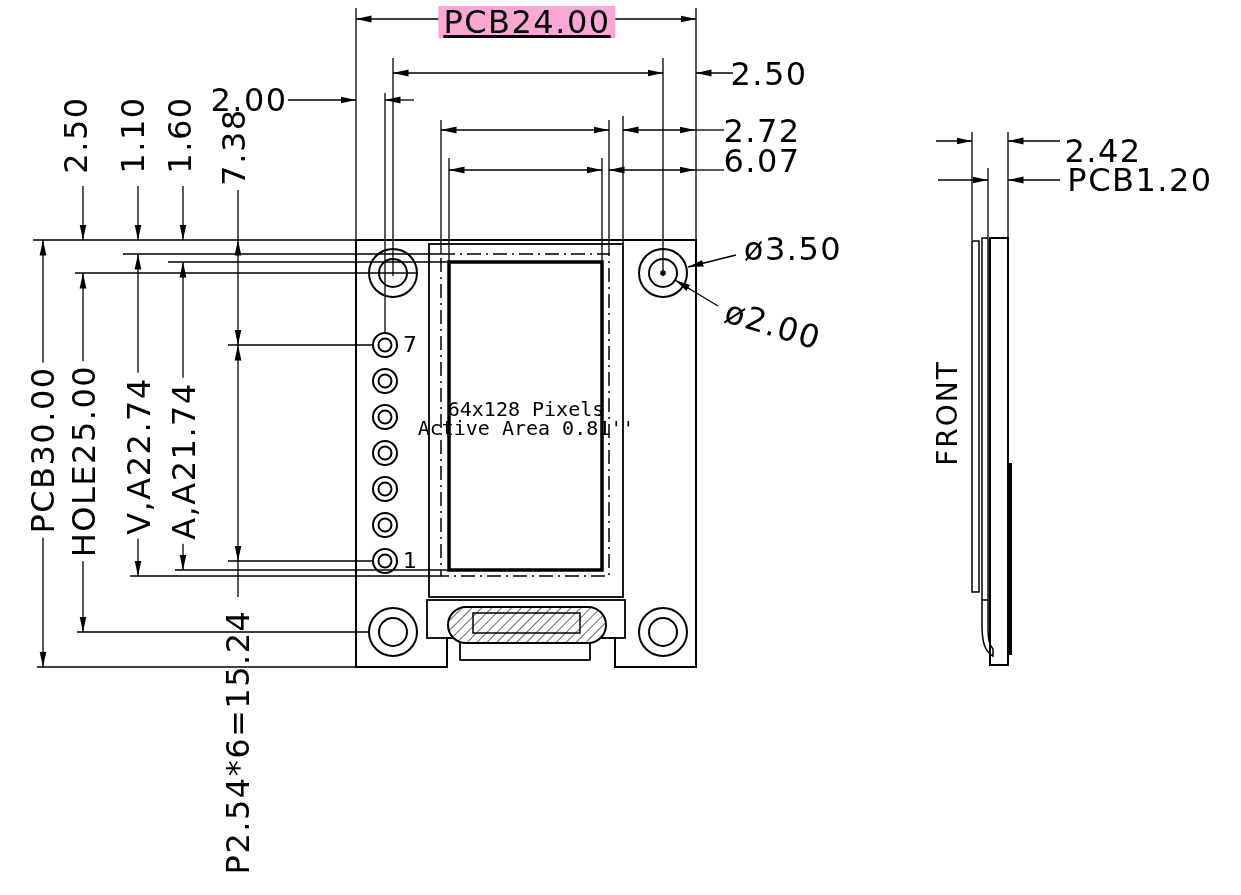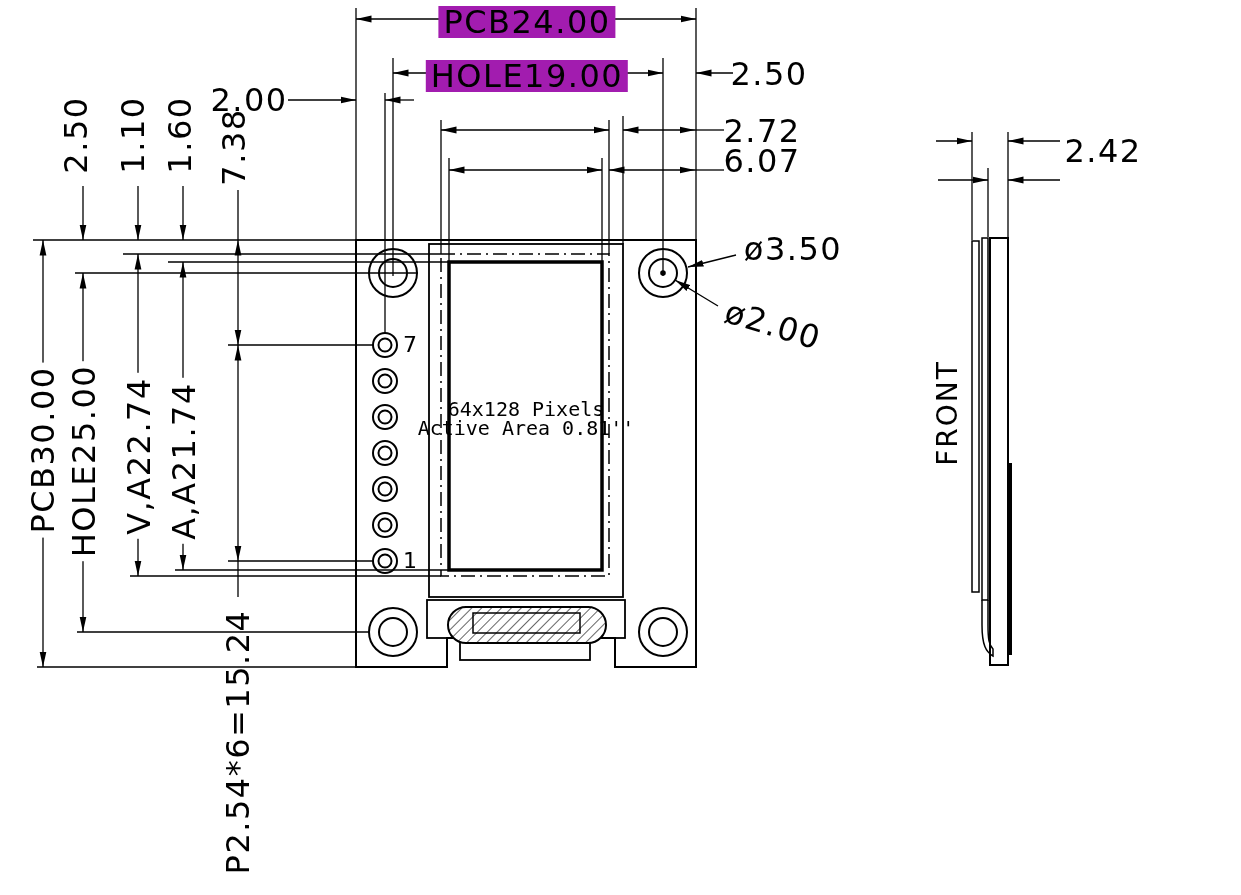--- a/index.html
+++ b/index.html
@@ -6,21 +6,21 @@
   .canvas{
     position:relative;width:1241px;height:895px;background:#ffffff;
     font-family:"DejaVu Sans","Liberation Sans",sans-serif;color:#000;overflow:hidden;
   }
   svg{position:absolute;left:0;top:0;}
   .lbl{
     position:absolute;transform:translate(-50%,-50%);
     font-size:32px;letter-spacing:1.5px;white-space:nowrap;line-height:1;
     color:#000;
   }
-  .bg{background:#a21caf;padding:0 5px;}
+  .bg{background:#f9a8d4;padding:0 5px;text-decoration:underline;}
   .rot{transform:translate(-50%,-50%) rotate(-90deg);}
   .rotbg{transform:translate(-50%,-50%) rotate(-90deg);background:#fff;padding:0 4px;}
   .tilt{transform:translate(-50%,-50%) rotate(17deg);}
   .pinlbl{font-size:22px;letter-spacing:0;}
   .disp{
     font-family:"DejaVu Sans Mono","Liberation Mono",monospace;
     font-size:20px;letter-spacing:0;
   }
   .front{font-size:28px;letter-spacing:2px;}
 </style>
@@ -159,21 +159,20 @@
         <line x1="1008" y1="132" x2="1008" y2="237"></line>
         <line x1="936" y1="141" x2="972" y2="141" marker-end="url(#arr)"></line>
         <line x1="1008" y1="141" x2="1060" y2="141" marker-start="url(#arr)"></line>
         <line x1="938" y1="180" x2="988" y2="180" marker-end="url(#arr)"></line>
         <line x1="1008" y1="180" x2="1060" y2="180" marker-start="url(#arr)"></line>
       </g>
     </g>
   </svg>
 
   <div class="lbl bg" style="left:527px;top:22px">PCB24.00</div>
-  <div class="lbl bg" style="left:527px;top:76px">HOLE19.00</div>
   <div class="lbl" style="left:769px;top:74px">2.50</div>
   <div class="lbl" style="left:762px;top:131px">2.72</div>
   <div class="lbl" style="left:762px;top:161px">6.07</div>
   <div class="lbl" style="left:249px;top:100px">2.00</div>
 
   <div class="lbl" style="left:793px;top:249px">ø3.50</div>
   <div class="lbl tilt" style="left:773px;top:325px">ø2.00</div>
 
   <div class="lbl rot" style="left:76px;top:135px">2.50</div>
   <div class="lbl rot" style="left:133px;top:135px">1.10</div>
@@ -186,14 +185,15 @@
   <div class="lbl rot" style="left:238px;top:742px">P2.54*6=15.24</div>
 
   <div class="lbl pinlbl" style="left:410px;top:345px">7</div>
   <div class="lbl pinlbl" style="left:410px;top:561px">1</div>
 
   <div class="lbl disp" style="left:526px;top:409px">64x128 Pixels</div>
   <div class="lbl disp" style="left:526px;top:428px">Active Area 0.81''</div>
 
   <div class="lbl rot front" style="left:948px;top:413px">FRONT</div>
   <div class="lbl" style="left:1103px;top:151px">2.42</div>
+  <div class="lbl" style="left:1140px;top:180px">PCB1.20</div>
 
 </div>
 
 </body></html>

